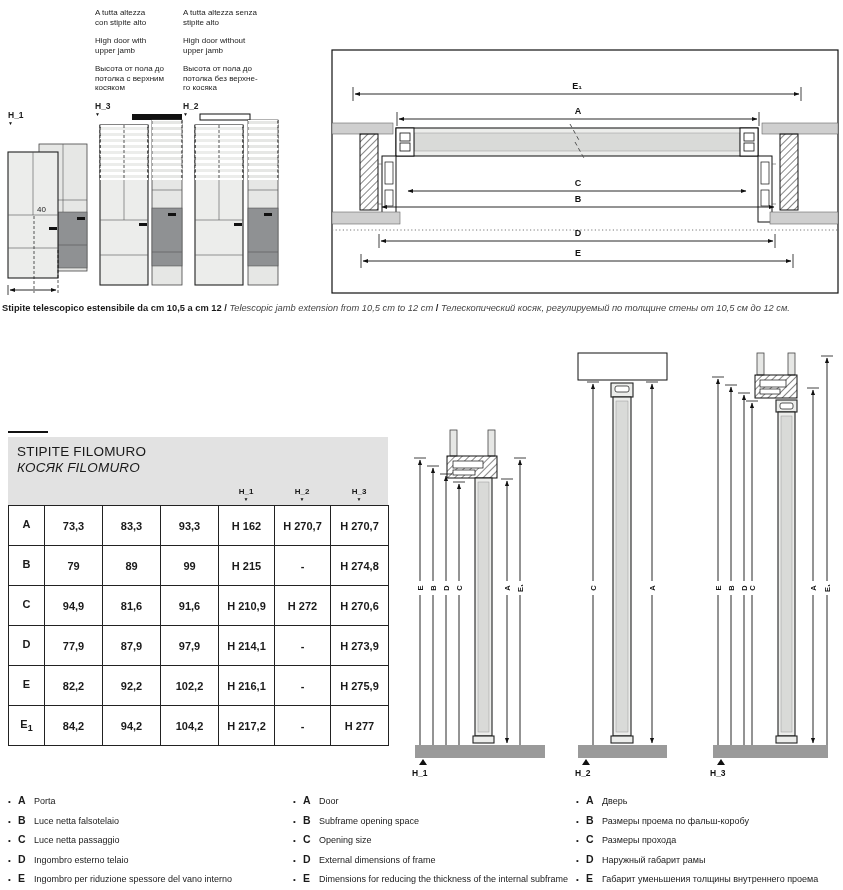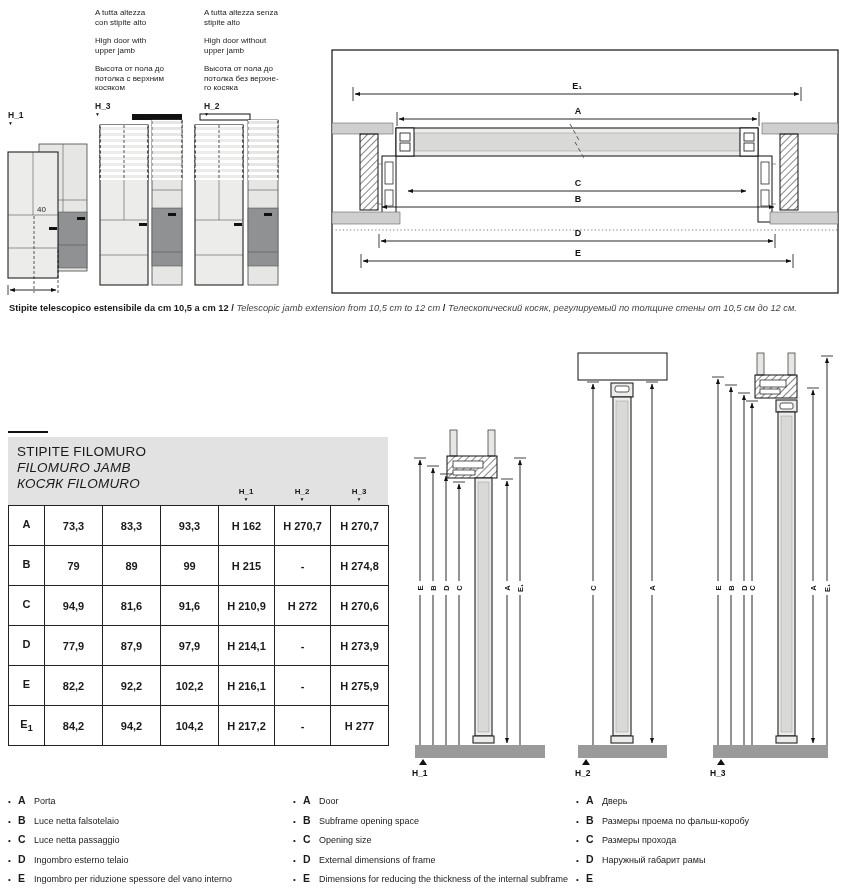--- a/index.html
+++ b/index.html
@@ -14,21 +14,21 @@
 
   
   .tl-col{position:absolute;top:8px;width:100px;font-size:8px;line-height:9.5px;color:#222}
   .tl-block{margin-bottom:9px}
   .tl-en,.tl-ru{}
   .tl-ref{font-weight:bold;font-size:8.5px;margin-top:2px}
   .arrow-down{font-size:5px;line-height:6px;color:#111}
   .h1-label{position:absolute;left:8px;top:110px;font-weight:bold;font-size:8.5px}
 
   
-  .caption{position:absolute;left:9px;top:303px;width:832px;font-size:9.3px;white-space:nowrap}
+  .caption{position:absolute;left:2px;top:303px;width:832px;font-size:9.3px;white-space:nowrap}
   .cap-it{font-weight:bold}
   .cap-sep{font-weight:bold}
   .cap-en,.cap-ru{font-style:italic;color:var(--text-gray)}
 
   
   .table-topline{position:absolute;left:8px;top:431px;width:40px;height:2px;background:#111}
   .tbl-wrap{position:absolute;left:8px;top:437px;width:380px}
   .thead-band{position:relative;height:68px;background:var(--table-header-bg);padding:7px 0 0 9px}
   .t-title{font-size:13.5px;font-weight:normal;line-height:16px;letter-spacing:.2px}
   .t-title.i{font-style:italic}
@@ -70,21 +70,21 @@
     <div class="tl-block tl-it preline">A tutta altezza
 con stipite alto</div>
     <div class="tl-block tl-en preline">High door with
 upper jamb</div>
     <div class="tl-block tl-ru preline">Высота от пола до
 потолка с верхним
 косяком</div>
     <div class="tl-ref">H_3</div>
     <div class="arrow-down">▼</div>
   </div>
-  <div class="tl-col" style="left:204px">
+  <div class="tl-col" style="left:183px">
     <div class="tl-block tl-it preline">A tutta altezza senza
 stipite alto</div>
     <div class="tl-block tl-en preline">High door without
 upper jamb</div>
     <div class="tl-block tl-ru preline">Высота от пола до
 потолка без верхне-
 го косяка</div>
     <div class="tl-ref">H_2</div>
     <div class="arrow-down">▼</div>
   </div>
@@ -246,21 +246,20 @@
     <span class="cap-sep">/</span>
     <span class="cap-en">Telescopic jamb extension from 10,5 cm to 12 cm</span>
     <span class="cap-sep">/</span>
     <span class="cap-ru">Телескопический косяк, регулируемый по толщине стены от 10,5 см до 12 см.</span>
   </div>
 
   <div class="table-topline"></div>
   <div class="tbl-wrap">
     <div class="thead-band">
       <div class="t-title">STIPITE FILOMURO</div>
-      <div class="t-title i">FILOMURO JAMB</div>
       <div class="t-title i">КОСЯК FILOMURO</div>
       <div class="href-group" style="left:216px">
         <span>H_1</span>
         <div class="arrow-down">▼</div>
       </div>
       <div class="href-group" style="left:272px">
         <span>H_2</span>
         <div class="arrow-down">▼</div>
       </div>
       <div class="href-group" style="left:329px">
@@ -538,17 +537,18 @@
         <span class="ltext">Размеры прохода</span>
       </div>
     <div class="lrow">
         <span class="bull">•</span>
         <span class="llet"><span>D</span><sub></sub></span>
         <span class="ltext">Наружный габарит рамы</span>
       </div>
     <div class="lrow">
         <span class="bull">•</span>
         <span class="llet"><span>E</span><sub></sub></span>
+        <span class="ltext">Габарит уменьшения толщины внутреннего проема</span>
       </div>
 
   </div>
 
 </div>
 
 </body></html>

